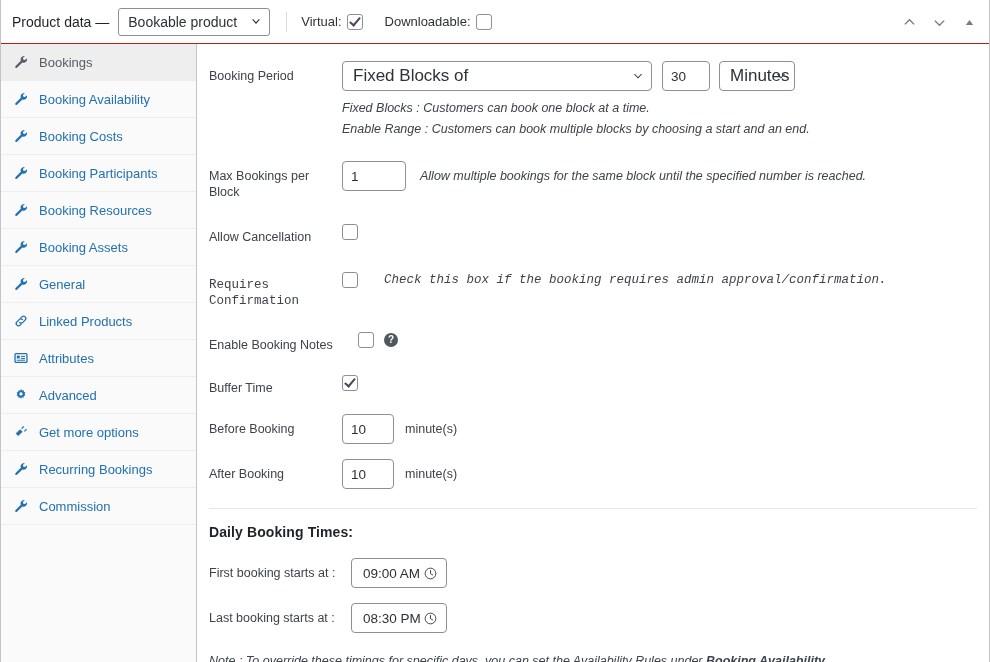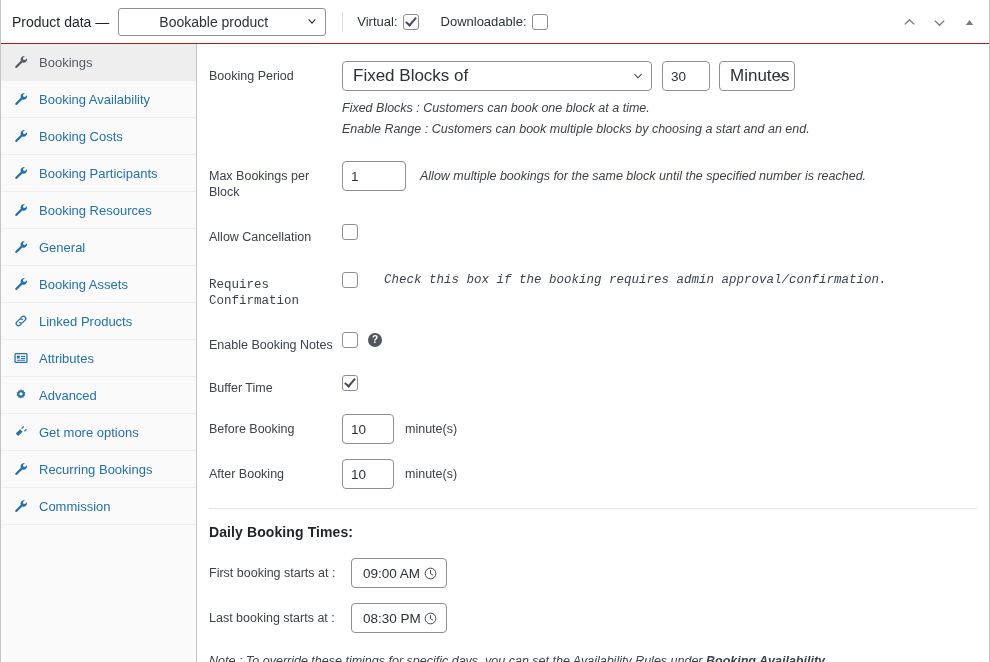--- a/index.html
+++ b/index.html
@@ -40,35 +40,34 @@
     background: #fff;
     position: relative;
   }
   .header-title {
     font-size: 14px;
     color: #1d2327;
     margin-right: 9px;
     white-space: nowrap;
   }
   .product-type-select {
-    width: 208px;
+    width: 152px;
     height: 28px;
     box-sizing: border-box;
     border: 1px solid #8c8f94;
     border-radius: 3px;
     background: #fff;
     font-family: "Liberation Sans", sans-serif;
     font-size: 14px;
     color: #2c3338;
     padding: 0 26px 0 9px;
     position: relative;
     display: flex;
     align-items: center;
     cursor: pointer;
-    justify-content: center;
   }
   .product-type-select .chev {
     position: absolute;
     right: 8px;
     top: 50%;
     width: 10px;
     height: 10px;
     margin-top: -6px;
     pointer-events: none;
   }
@@ -419,30 +418,30 @@
         </span>
         <span>Booking Resources</span>
       </div>
 
       <div class="side-item">
         <span class="side-icon">
           <svg viewBox="0 0 16 16" width="14" height="14">
               <path d="M11.5 1.2a4 4 0 0 0-3.7 5.5L1.6 12.9a1.3 1.3 0 0 0 1.8 1.8l6.2-6.2a4 4 0 0 0 5.2-4.9l-2.2 2.2-1.9-.5-.5-1.9 2.2-2.2a4 4 0 0 0-.9-.1z" fill="currentColor"></path>
             </svg>
         </span>
+        <span>Booking Assets</span>
+      </div>
+
+      <div class="side-item">
+        <span class="side-icon">
+          <svg viewBox="0 0 16 16" width="14" height="14">
+              <path d="M11.5 1.2a4 4 0 0 0-3.7 5.5L1.6 12.9a1.3 1.3 0 0 0 1.8 1.8l6.2-6.2a4 4 0 0 0 5.2-4.9l-2.2 2.2-1.9-.5-.5-1.9 2.2-2.2a4 4 0 0 0-.9-.1z" fill="currentColor"></path>
+            </svg>
+        </span>
         <span>General</span>
-      </div>
-
-      <div class="side-item">
-        <span class="side-icon">
-          <svg viewBox="0 0 16 16" width="14" height="14">
-              <path d="M11.5 1.2a4 4 0 0 0-3.7 5.5L1.6 12.9a1.3 1.3 0 0 0 1.8 1.8l6.2-6.2a4 4 0 0 0 5.2-4.9l-2.2 2.2-1.9-.5-.5-1.9 2.2-2.2a4 4 0 0 0-.9-.1z" fill="currentColor"></path>
-            </svg>
-        </span>
-        <span>Booking Assets</span>
       </div>
 
       <div class="side-item">
         <span class="side-icon">
           <svg viewBox="0 0 16 16" width="14" height="14">
             <path d="M6.4 9.6a2.6 2.6 0 0 0 3.7 0l2.6-2.6a2.6 2.6 0 0 0-3.7-3.7L7.6 4.7" fill="none" stroke="currentColor" stroke-width="1.5" stroke-linecap="round"></path>
             <path d="M9.6 6.4a2.6 2.6 0 0 0-3.7 0L3.3 9a2.6 2.6 0 0 0 3.7 3.7l1.4-1.4" fill="none" stroke="currentColor" stroke-width="1.5" stroke-linecap="round"></path>
           </svg>
         </span>
         <span>Linked Products</span>
@@ -548,21 +547,21 @@
         </div>
 
         <div class="row" style="margin-top:25px;font-family:Liberation Mono, monospace;">
           <div class="row-label">Requires Confirmation</div>
           <div class="row-field chkcell">
             <span class="cb"></span>
             <span class="hint-right" style="margin-left:26px;">Check this box if the booking requires admin approval/confirmation.</span>
           </div>
         </div>
 
-        <div class="row" style="margin-top:21px;">
+        <div class="row" style="margin-top:21px;gap:16px;">
           <div class="row-label">Enable Booking Notes</div>
           <div class="row-field chkcell">
             <span class="cb"></span>
             <span class="help-icon">?</span>
           </div>
         </div>
 
         <div class="row" style="margin-top:20px;">
           <div class="row-label">Buffer Time</div>
           <div class="row-field chkcell">

